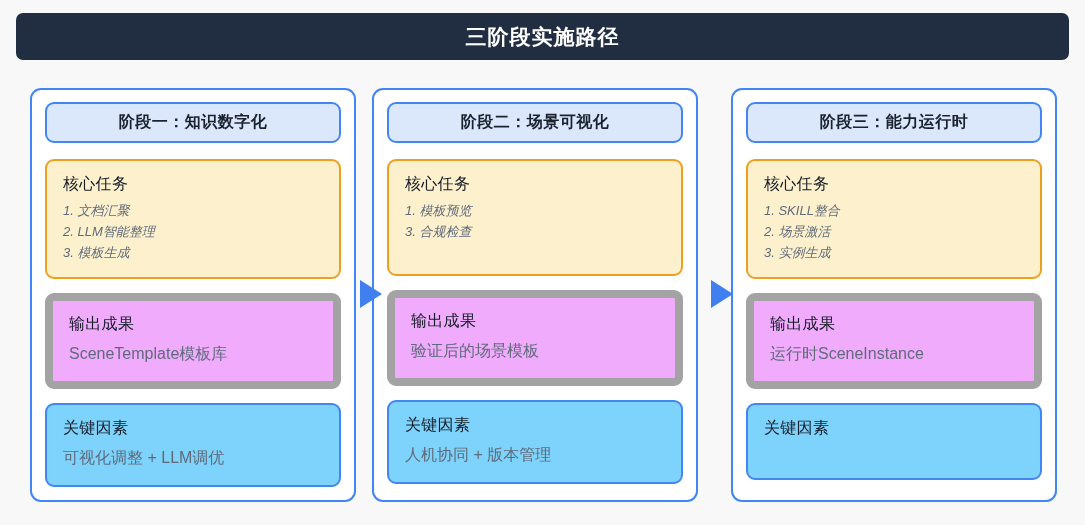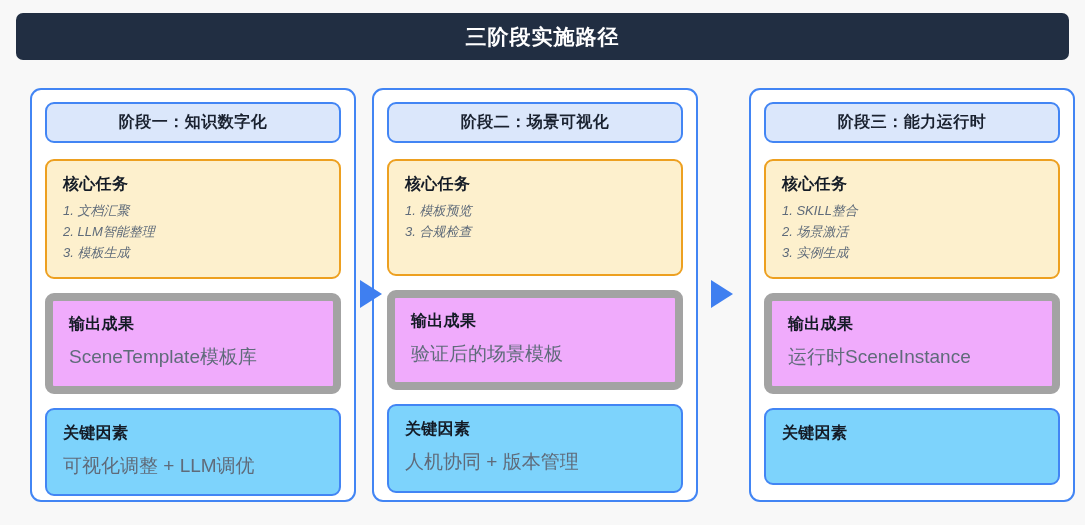--- a/index.html
+++ b/index.html
@@ -56,21 +56,21 @@
     width: 326px;
     height: 414px;
     box-sizing: border-box;
     background: #ffffff;
     border: 2px solid #4285f4;
     border-radius: 11px;
     padding: 12px 13px 13px 13px;
   }
   .phase-col.c1 { left: 30px; }
   .phase-col.c2 { left: 372px; }
-  .phase-col.c3 { left: 749px; }
+  .phase-col.c3 { left: 731px; }
 
   
   .phase-header {
     box-sizing: border-box;
     width: 100%;
     height: 41px;
     background: #dbe7fb;
     border: 2px solid #4285f4;
     border-radius: 9px;
     display: flex;
@@ -90,27 +90,27 @@
     box-sizing: border-box;
     width: 100%;
     border-radius: 9px;
     padding: 13px 16px 14px 16px;
     margin-bottom: 14px;
   }
   .card:last-child { margin-bottom: 0; }
 
   .card-title {
     font-size: 16px;
-    font-weight: bold;
+    font-weight: normal;
     color: #141b26;
     margin: 0 0 7px 0;
     letter-spacing: 0.3px;
   }
   .card-line {
-    font-size: 19px;
+    font-size: 16px;
     color: #5f6b7a;
     line-height: 1.55;
   }
 
   .card.tasks {
     background: #fdf0cd;
     border: 2px solid #eda020;
     min-height: 117px;
   }
   .card.tasks .card-title { margin-bottom: 5px; }

